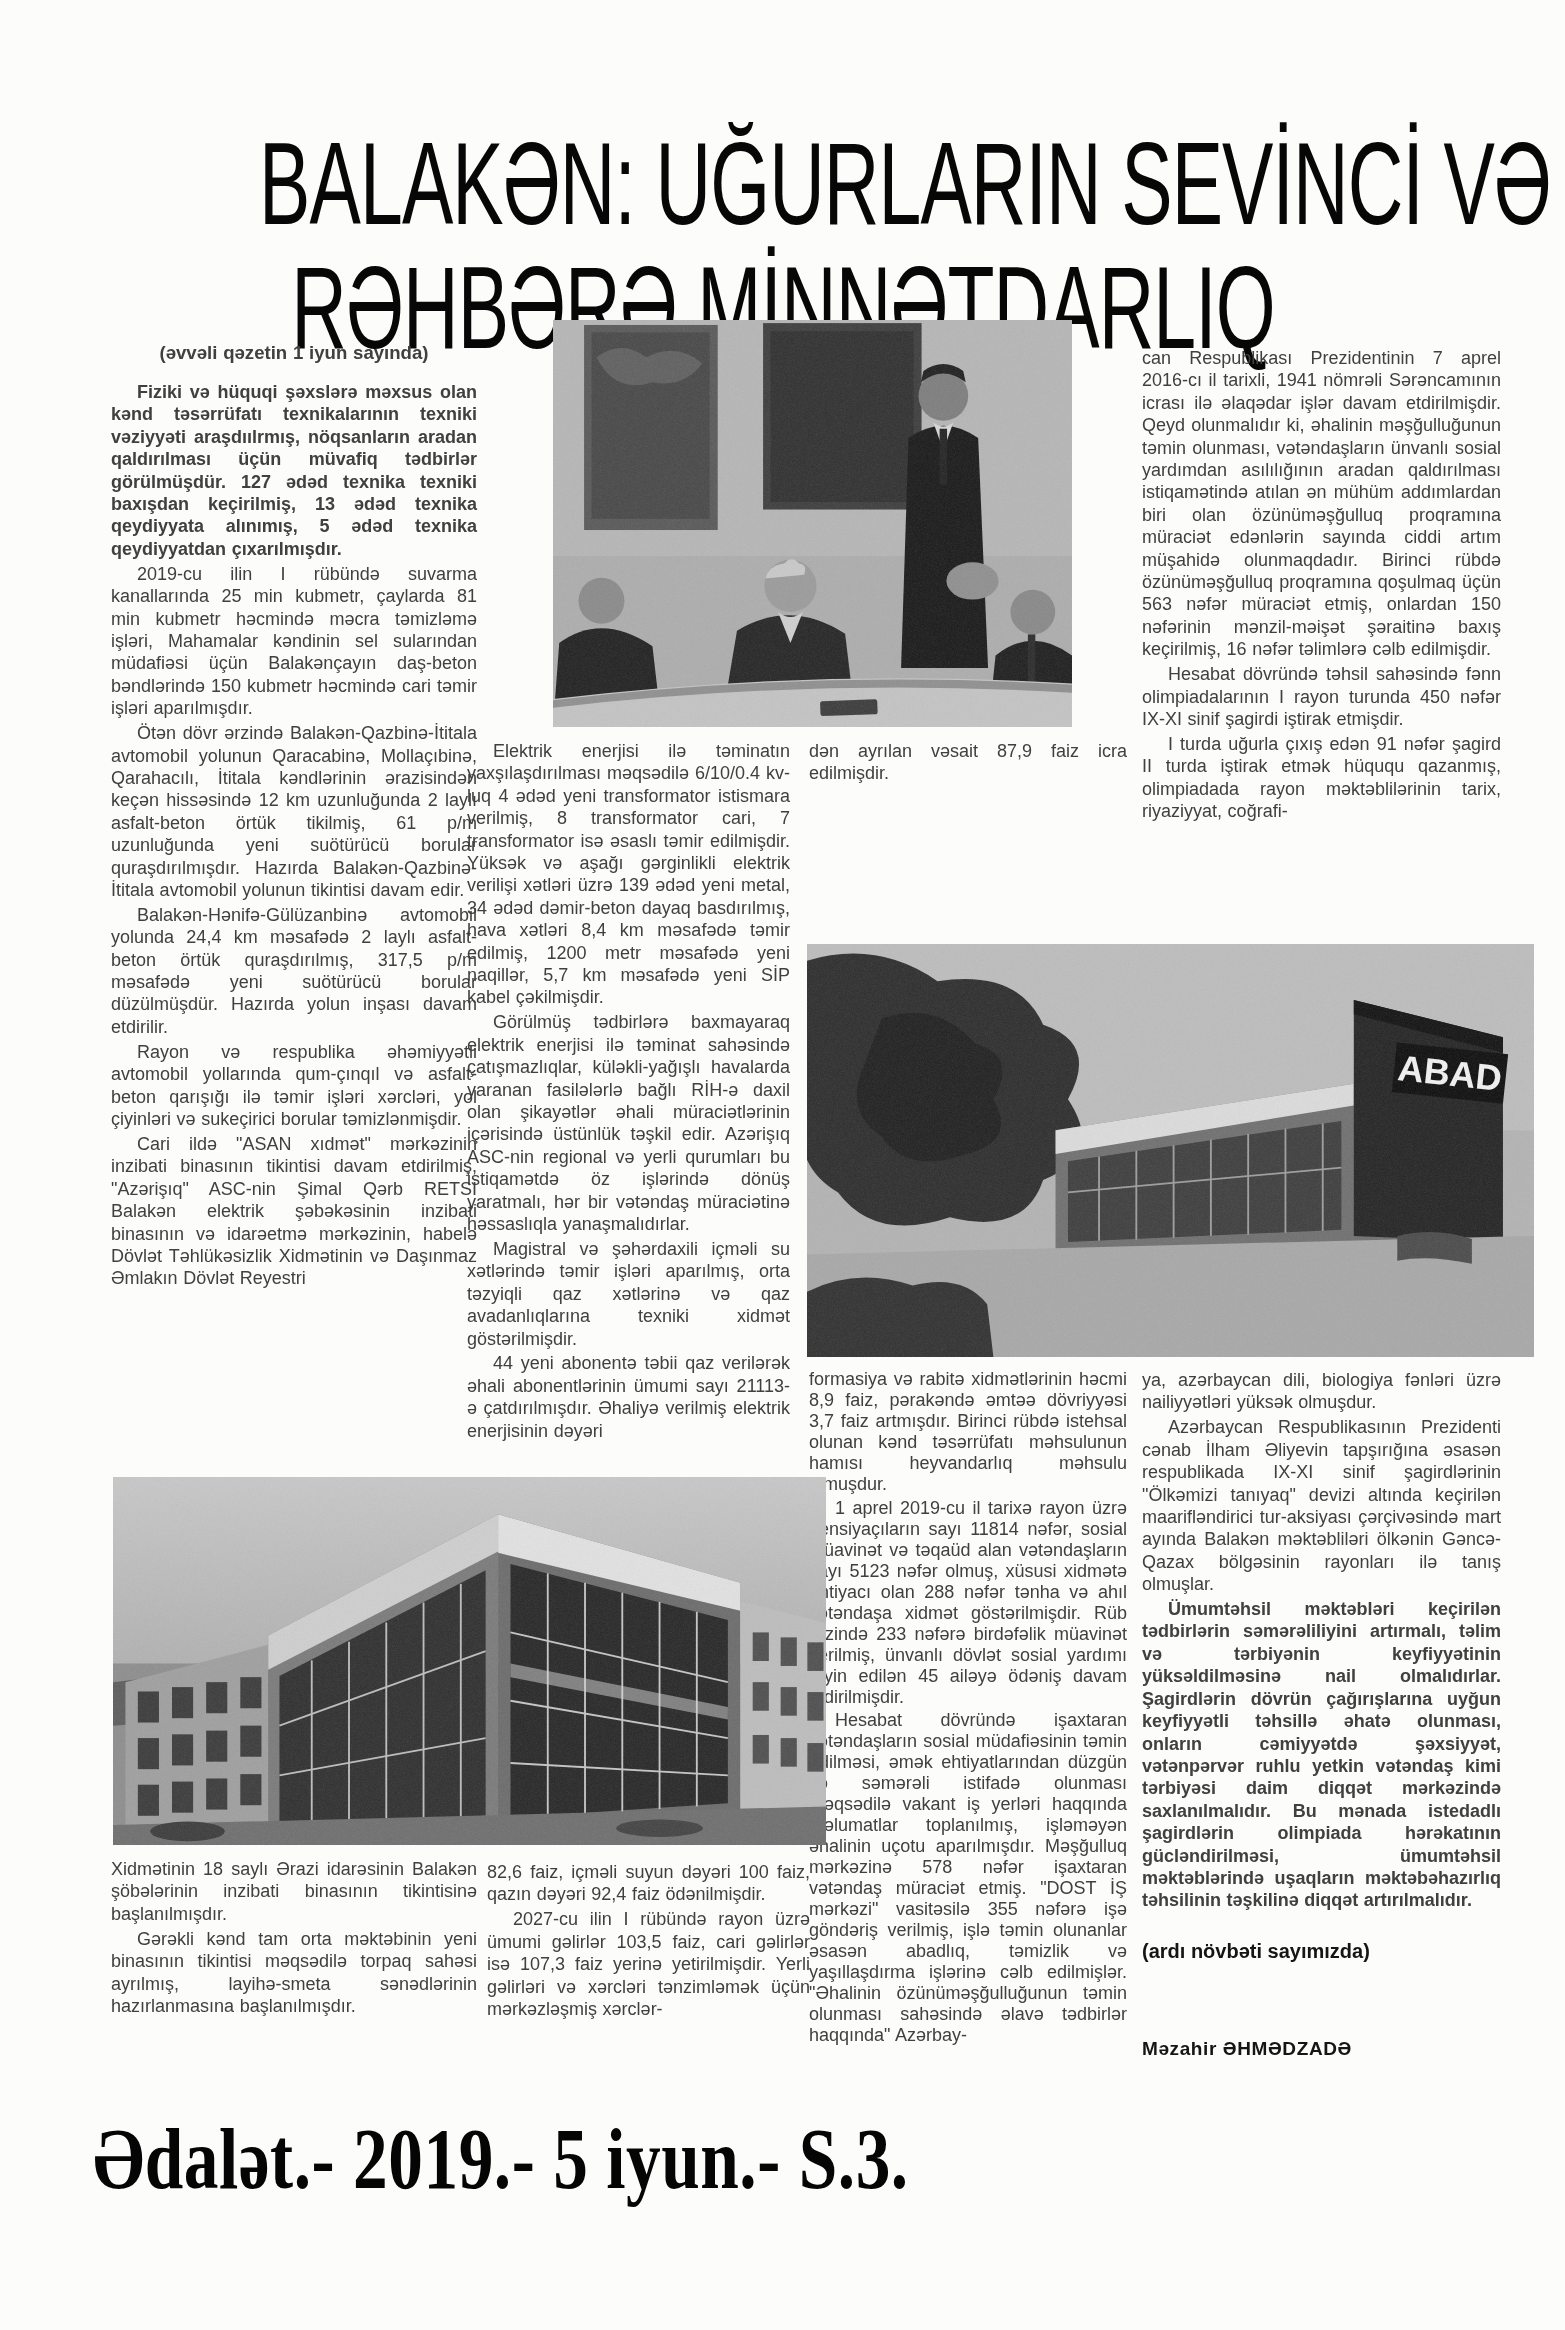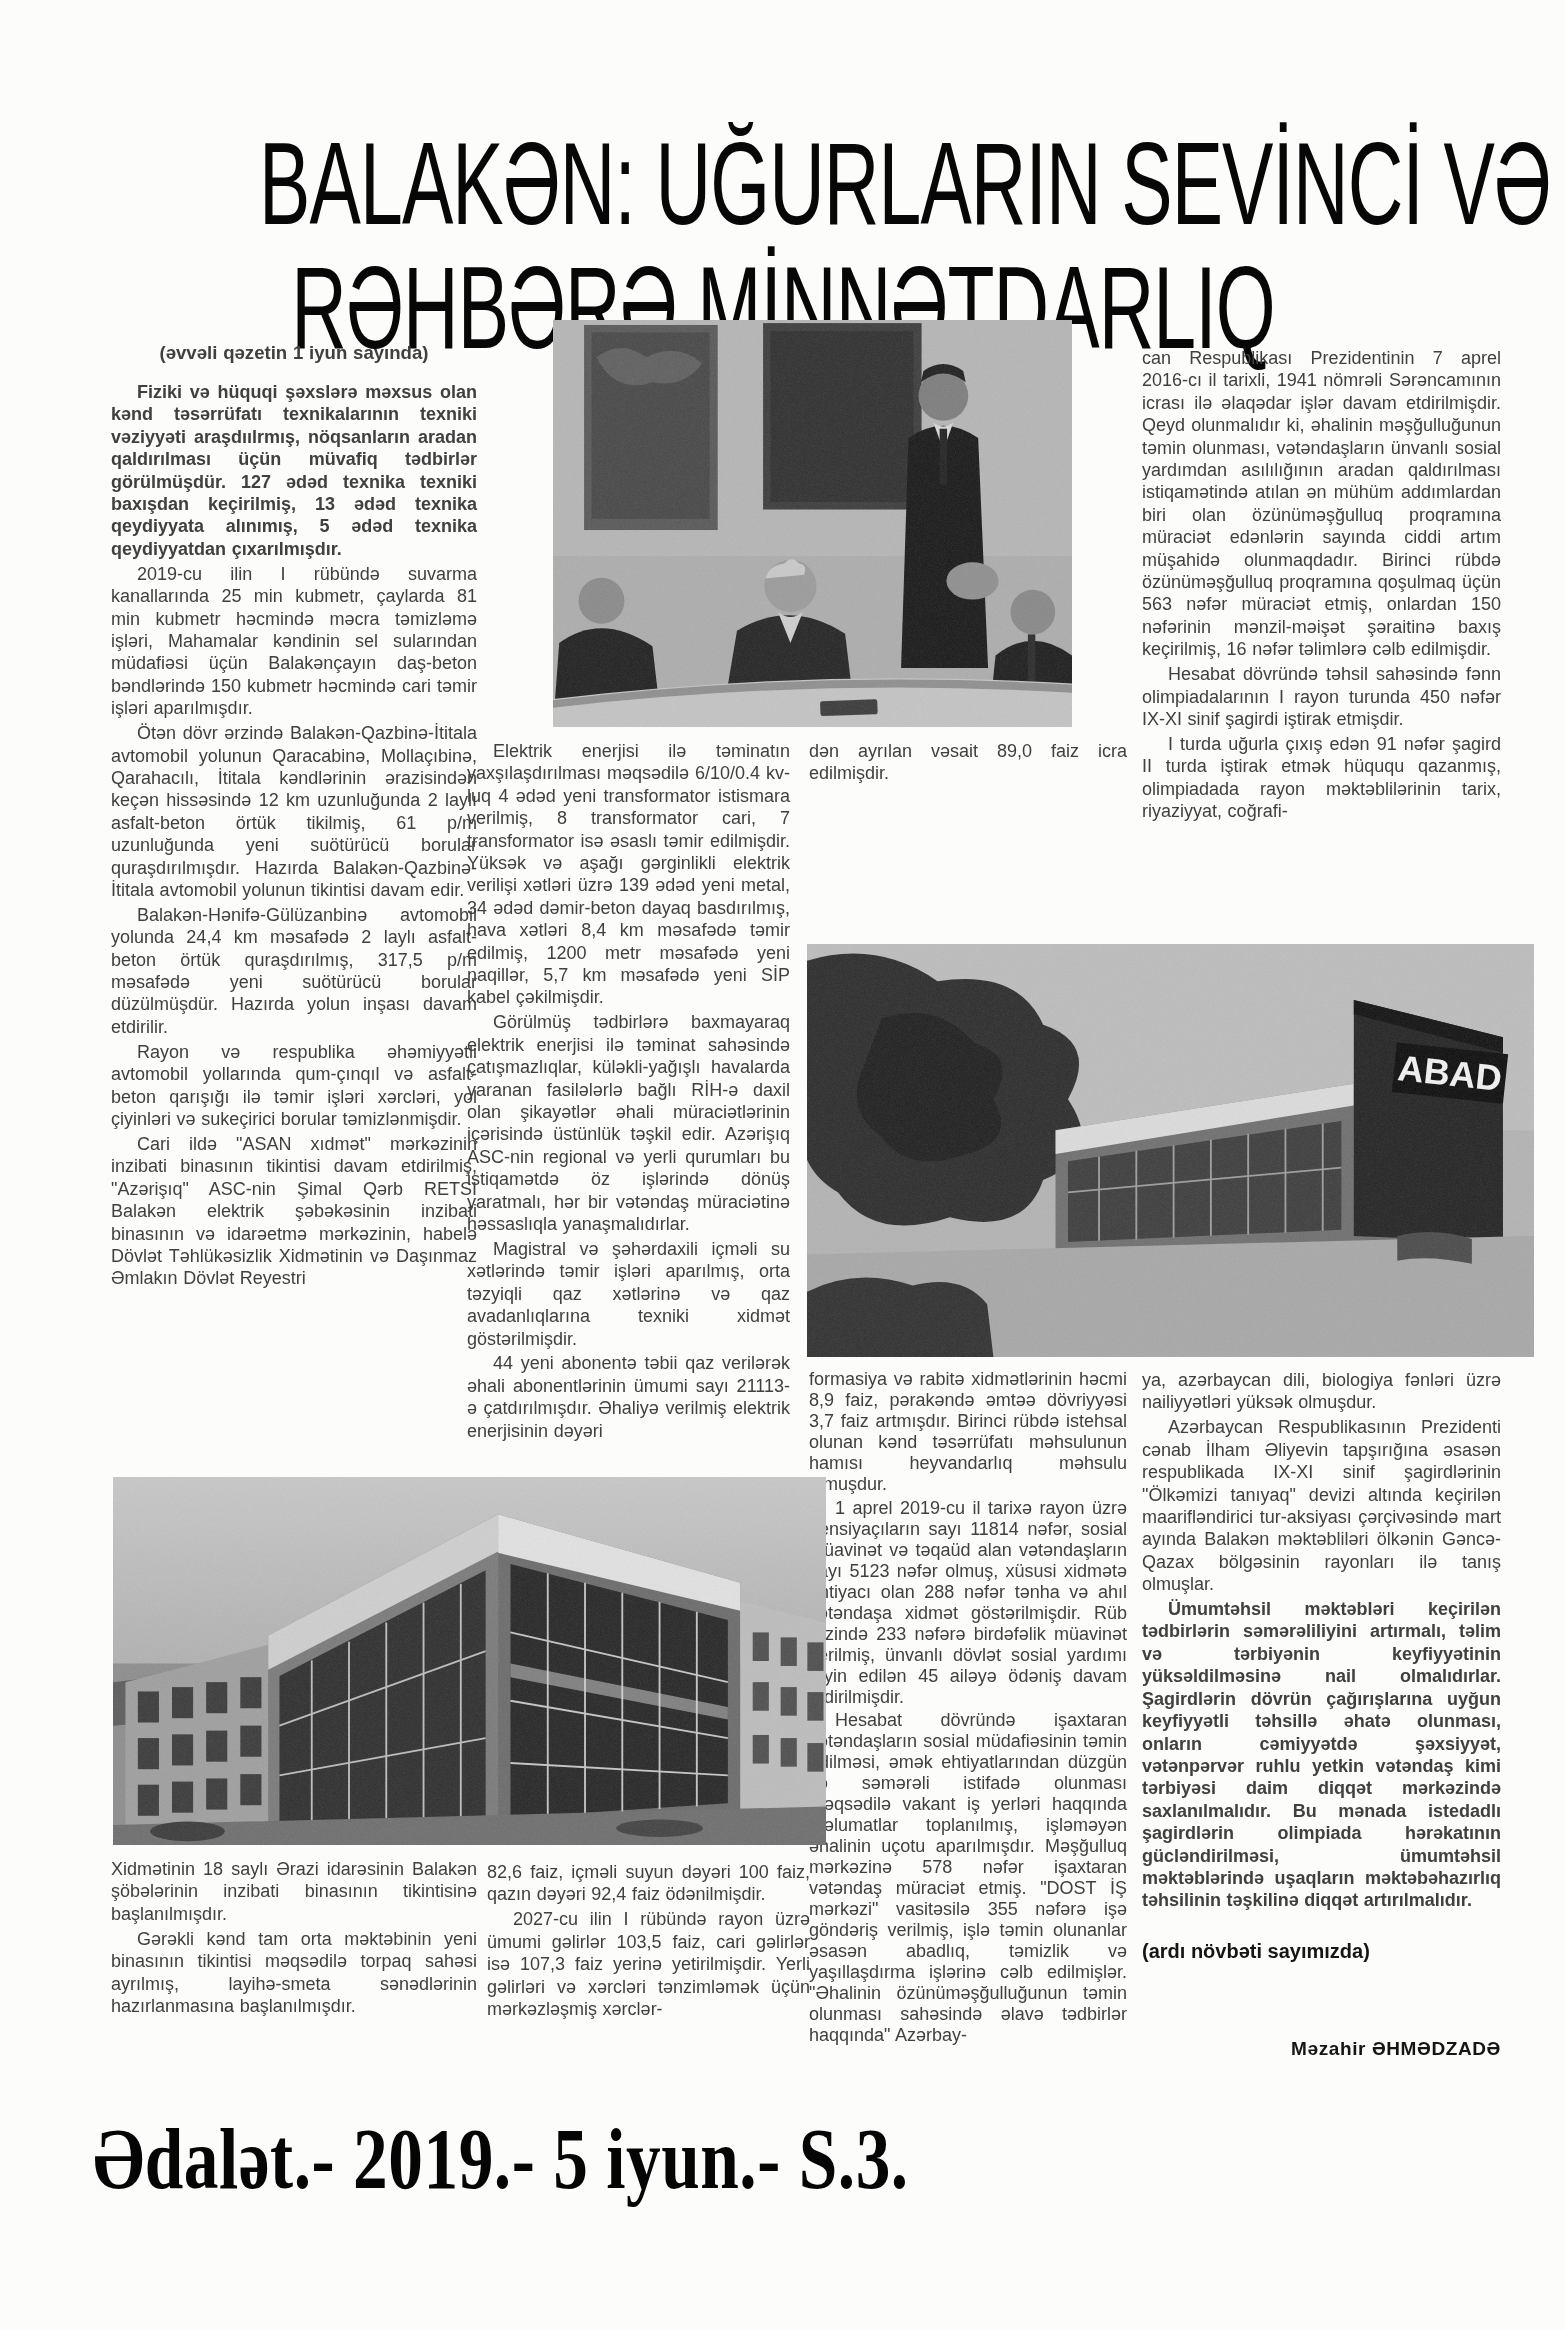--- a/index.html
+++ b/index.html
@@ -20,21 +20,21 @@
   
   .colseg{position:absolute;}
   .para{margin:0 0 2.5px 0;text-align:justify;text-indent:26px;
         font-size:18px;line-height:22.4px;color:#404040;word-spacing:0.6px;}
   .b{font-weight:700;}
   .ni{text-indent:0;}
   .lead{font-weight:700;text-align:center;text-indent:0;font-size:18.6px;line-height:25px;
         margin:0 18.6px 16px 18.6px;}
   .c3b .para{line-height:21px;}
   .tailblock{margin-top:28.6px;text-align:left;font-weight:700;font-size:20px;line-height:22.4px;}
-  .author{margin-top:75px;text-align:right;font-weight:700;font-size:19px;letter-spacing:0.6px;}
+  .author{margin-top:75px;text-align:left;font-weight:700;font-size:19px;letter-spacing:0.6px;}
 
   .col1a{left:111px;top:340px;width:366px;}
   .col1b{left:111px;top:1858px;width:366px;}
   .col2a{left:467px;top:740px;width:323px;}
   .col2b{left:487px;top:1861px;width:323px;}
   .col3a{left:809px;top:740px;width:318px;}
   .c3b  {left:809px;top:1369px;width:318px;}
   .col4a{left:1142px;top:340px;width:359px;margin-top:7px;}
   .col4b{left:1142px;top:1369px;width:359px;}
 
@@ -117,21 +117,21 @@
   </div>
 
   <div class="colseg col2a">
     <p class="para">Elektrik enerjisi ilə təminatın yaxşılaşdırılması məqsədilə 6/10/0.4 kv-luq 4 ədəd yeni transformator istismara verilmiş, 8 transformator cari, 7 transformator isə əsaslı təmir edilmişdir. Yüksək və aşağı gərginlikli elektrik verilişi xətləri üzrə 139 ədəd yeni metal, 34 ədəd dəmir-beton dayaq basdırılmış, hava xətləri 8,4 km məsafədə təmir edilmiş, 1200 metr məsafədə yeni naqillər, 5,7 km məsafədə yeni SİP kabel çəkilmişdir.</p>
     <p class="para">Görülmüş tədbirlərə baxmayaraq elektrik enerjisi ilə təminat sahəsində çatışmazlıqlar, küləkli-yağışlı havalarda yaranan fasilələrlə bağlı RİH-ə daxil olan şikayətlər əhali müraciətlərinin içərisində üstünlük təşkil edir. Azərişıq ASC-nin regional və yerli qurumları bu istiqamətdə öz işlərində dönüş yaratmalı, hər bir vətəndaş müraciətinə həssaslıqla yanaşmalıdırlar.</p>
     <p class="para">Magistral və şəhərdaxili içməli su xətlərində təmir işləri aparılmış, orta təzyiqli qaz xətlərinə və qaz avadanlıqlarına texniki xidmət göstərilmişdir.</p>
     <p class="para">44 yeni abonentə təbii qaz verilərək əhali abonentlərinin ümumi sayı 21113-ə çatdırılmışdır. Əhaliyə verilmiş elektrik enerjisinin dəyəri</p>
   </div>
 
   <div class="colseg col3a">
-    <p class="para ni">dən ayrılan vəsait 89,0 faiz icra edilmişdir.</p>
+    <p class="para ni">dən ayrılan vəsait 87,9 faiz icra edilmişdir.</p>
   </div>
 
   <div class="colseg col4a">
     <p class="para ni">can Respublikası Prezidentinin 7 aprel 2016-cı il tarixli, 1941 nömrəli Sərəncamının icrası ilə əlaqədar işlər davam etdirilmişdir. Qeyd olunmalıdır ki, əhalinin məşğulluğunun təmin olunması, vətəndaşların ünvanlı sosial yardımdan asılılığının aradan qaldırılması istiqamətində atılan ən mühüm addımlardan biri olan özünüməşğulluq proqramına müraciət edənlərin sayında ciddi artım müşahidə olunmaqdadır. Birinci rübdə özünüməşğulluq proqramına qoşulmaq üçün 563 nəfər müraciət etmiş, onlardan 150 nəfərinin mənzil-məişət şəraitinə baxış keçirilmiş, 16 nəfər təlimlərə cəlb edilmişdir.</p>
     <p class="para">Hesabat dövründə təhsil sahəsində fənn olimpiadalarının I rayon turunda 450 nəfər IX-XI sinif şagirdi iştirak etmişdir.</p>
     <p class="para">I turda uğurla çıxış edən 91 nəfər şagird II turda iştirak etmək hüququ qazanmış, olimpiadada rayon məktəblilərinin tarix, riyaziyyat, coğrafi-</p>
   </div>
 
   <div class="photo photo-abad">
     <svg viewBox="0 0 1170 665" preserveAspectRatio="none">

